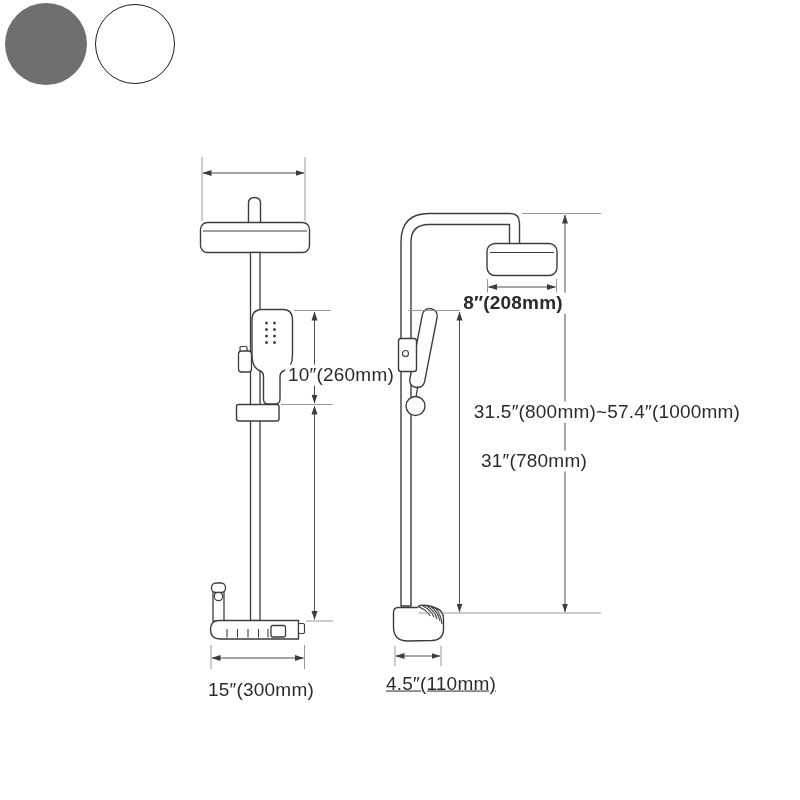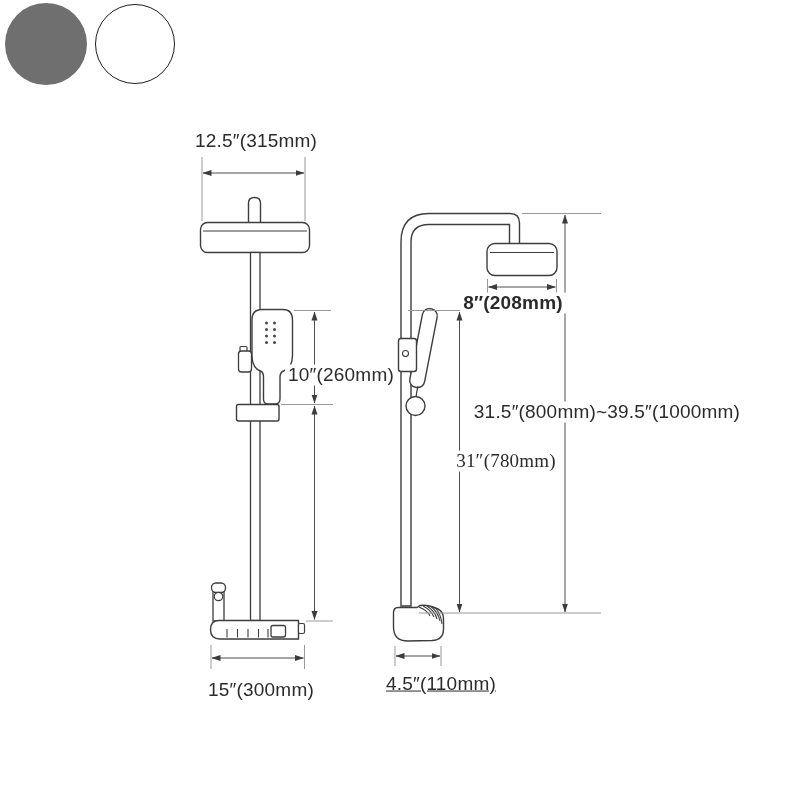--- a/index.html
+++ b/index.html
@@ -133,27 +133,26 @@
       <line x1="314.5" y1="312" x2="314.5" y2="403" marker-start="url(#ah-s)" marker-end="url(#ah-e)"></line>
       <line x1="314.5" y1="406" x2="314.5" y2="619.5" marker-start="url(#ah-s)" marker-end="url(#ah-e)"></line>
       <line x1="212" y1="658" x2="303.5" y2="658" marker-start="url(#ah-s)" marker-end="url(#ah-e)"></line>
       <line x1="488.5" y1="287" x2="555.5" y2="287" marker-start="url(#ah-s)" marker-end="url(#ah-e)"></line>
       <line x1="459.5" y1="312" x2="459.5" y2="612" marker-start="url(#ah-s)" marker-end="url(#ah-e)"></line>
       <line x1="565" y1="215" x2="565" y2="612" marker-start="url(#ah-s)" marker-end="url(#ah-e)"></line>
       <line x1="396" y1="656" x2="440" y2="656" marker-start="url(#ah-s)" marker-end="url(#ah-e)"></line>
     </g>
   </svg>
 
-  <div class="dim-label" style="left:256px;top:141px;">12.5″(315mm)</div>
 
   <div class="dim-label" style="left:341px;top:375px;">10″(260mm)</div>
 
   <div class="dim-label" style="left:261px;top:690px;">15″(300mm)</div>
 
   <div class="dim-label" style="left:513px;top:303px;font-weight:bold;">8″(208mm)</div>
 
-  <div class="dim-label" style="left:607px;top:412px;">31.5″(800mm)~39.5″(1000mm)</div>
+  <div class="dim-label" style="left:607px;top:412px;">31.5″(800mm)~57.4″(1000mm)</div>
 
-  <div class="dim-label" style="left:506px;top:461px;font-family:Liberation Serif, serif;">31″(780mm)</div>
+  <div class="dim-label" style="left:534px;top:461px;">31″(780mm)</div>
 
   <div class="dim-label" style="left:441px;top:684px;text-decoration:underline;">4.5″(110mm)</div>
 
 </div>
 
 </body></html>

